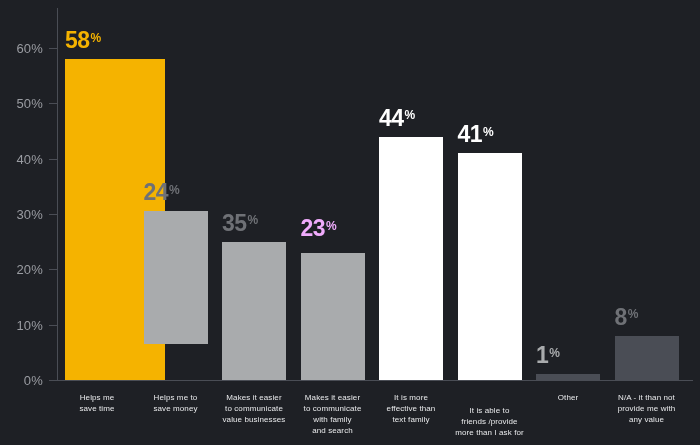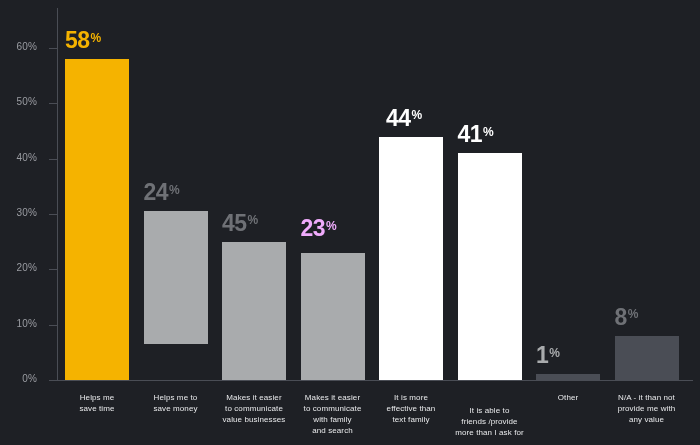--- a/index.html
+++ b/index.html
@@ -41,23 +41,23 @@
 
   
   .ytick {
     position: absolute;
     left: 0;
     width: 57px;
     height: 0;
   }
   .ytick .ylabel {
     position: absolute;
-    right: 20px;
+    right: 14px;
     top: -7px;
-    font-size: 10px;
+    font-size: 13px;
     color: #9a9ca2;
     letter-spacing: .2px;
     white-space: nowrap;
   }
   .ytick .ymark {
     position: absolute;
     right: 0px;
     top: 0px;
     width: 8px;
     height: 1px;
@@ -138,39 +138,39 @@
       <div class="ytick" style="top: 103.333px;">
         <span class="ylabel">50%</span>
         <div class="ymark"></div>
       </div>
       <div class="ytick" style="top: 48px;">
         <span class="ylabel">60%</span>
         <div class="ymark"></div>
       </div>
     </div>
   <div id="bars-layer">
-      <div class="bar-slot" style="left: 65px; width: 64px; top: 0px; height: 380px;">
+      <div class="bar-slot" style="left: 65px; width: 64px; top: 0px; height: 380px; padding-left: 36px;">
         <div class="bar" title="Helps me save time: 58%" style="height: 320.933px; background: rgb(245, 179, 0);"></div>
         <div class="bar-value" style="color: rgb(245, 179, 0); bottom: 327.933px;"><span class="num">58</span><span class="pct">%</span></div>
       </div>
       <div class="bar-slot" style="left: 143.5px; width: 64px; top: 0px; height: 344px;">
         <div class="bar" title="Helps me to save money: 24%" style="height: 132.8px; background: rgb(169, 171, 173);"></div>
         <div class="bar-value" style="color: rgb(111, 113, 118); bottom: 139.8px;"><span class="num">24</span><span class="pct">%</span></div>
       </div>
       <div class="bar-slot" style="left: 222px; width: 64px; top: 0px; height: 380px;">
         <div class="bar" title="Makes it easier to communicate with businesses: 25%" style="height: 138.333px; background: rgb(169, 171, 173);"></div>
-        <div class="bar-value" style="color: rgb(111, 113, 118); bottom: 145.333px;"><span class="num">45</span><span class="pct">%</span></div>
+        <div class="bar-value" style="color: rgb(111, 113, 118); bottom: 145.333px;"><span class="num">35</span><span class="pct">%</span></div>
       </div>
       <div class="bar-slot" style="left: 300.5px; width: 64px; top: 0px; height: 380px;">
         <div class="bar" title="Makes it easier to communicate with family and friends: 23%" style="height: 127.267px; background: rgb(169, 171, 173);"></div>
         <div class="bar-value" style="color: #f0abfc; bottom: 140px;"><span class="num">23</span><span class="pct">%</span></div>
       </div>
       <div class="bar-slot" style="left: 379px; width: 64px; top: 0px; height: 380px;">
         <div class="bar" title="It is more effective than text search: 44%" style="height: 243.467px; background: rgb(255, 255, 255);"></div>
-        <div class="bar-value" style="color: rgb(255, 255, 255); bottom: 250.467px; margin-left: 7px;"><span class="num">44</span><span class="pct">%</span></div>
+        <div class="bar-value" style="color: rgb(255, 255, 255); bottom: 250.467px;"><span class="num">44</span><span class="pct">%</span></div>
       </div>
       <div class="bar-slot" style="left: 457.5px; width: 64px; top: 0px; height: 380px;">
         <div class="bar" title="It is able to suggest /provide more than I ask for: 41%" style="height: 226.867px; background: rgb(255, 255, 255);"></div>
         <div class="bar-value" style="color: rgb(255, 255, 255); bottom: 233.867px;"><span class="num">41</span><span class="pct">%</span></div>
       </div>
       <div class="bar-slot" style="left: 536px; width: 64px; top: 0px; height: 380px;">
         <div class="bar" title="Other: 1%" style="height: 5.53333px; background: rgb(74, 77, 85);"></div>
         <div class="bar-value" style="color: rgb(169, 171, 173); bottom: 12.5333px;"><span class="num">1</span><span class="pct">%</span></div>
       </div>
       <div class="bar-slot" style="left: 614.5px; width: 64px; top: 0px; height: 380px;">

